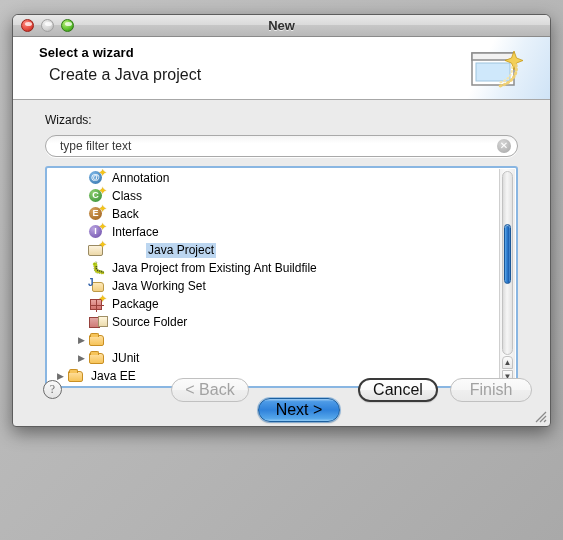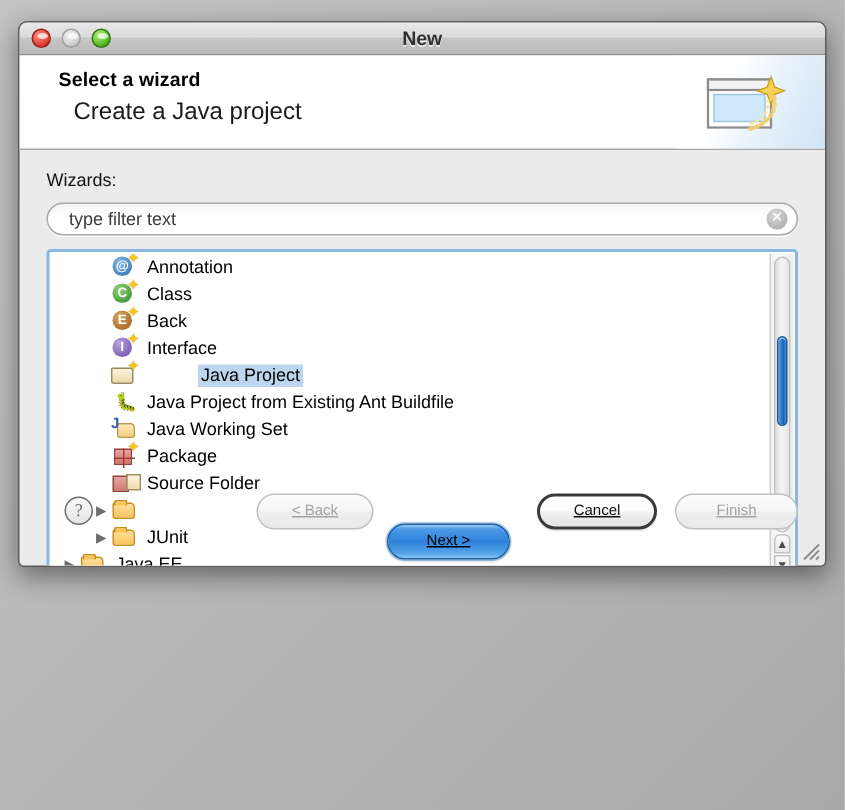--- a/index.html
+++ b/index.html
@@ -13,21 +13,21 @@
   #desktop {
     position: relative;
     width: 563px; height: 540px;
     background: linear-gradient(135deg, #c3c3c3 0%, #b4b4b4 60%, #a9a9a9 100%);
   }
 
   
   #window {
     position: absolute;
     left: 12px; top: 14px;
-    width: 539px; height: 364px;
+    width: 539px; height: 413px;
     background: #ebebeb;
     border: 1px solid #5d5d5d;
     border-radius: 6px 6px 4px 4px;
     box-shadow: 0 6px 18px rgba(0,0,0,0.45), 0 1px 0 rgba(255,255,255,0.6) inset;
     overflow: hidden;
   }
 
   
   #titlebar {
     position: relative;
@@ -66,21 +66,21 @@
     letter-spacing: 0.1px;
   }
   #banner-sub { font-size: 16px; color:#1a1a1a; margin-top: 6px; margin-left: 10px; }
   #banner-art {
     position:absolute; right:0; top:0; width:100px; height:63px;
     background: linear-gradient(115deg,#ffffff 0%, #ffffff 35%, #e8f2fb 60%, #cfe3f6 100%);
   }
   #banner-icon { position:absolute; right:24px; top:10px; }
 
   
-  #body { position: relative; padding: 0 18px; }
+  #body { position: relative; padding: 0 32px; }
   #wizards-label { font-size: 12px; color:#111; margin-top: 13px; }
 
   
   #filter-wrap {
     position: relative;
     margin-top: 8px;
     height: 22px;
   }
   #filter-input {
     width: 100%; height: 22px;
@@ -174,30 +174,29 @@
     border:1.4px solid #6b6b6b; color:#6b6b6b;
     font-size:12px; line-height:16px; text-align:center;
     font-family:"Liberation Serif", serif;
     background: linear-gradient(to bottom,#fafafa,#e4e4e4);
     cursor:pointer;
   }
   .btn {
     position:absolute; top:14px;
     height:24px;
     border-radius: 13px;
-    font-size: 10px;
+    font-size: 16px;
     font-family:"Liberation Sans", sans-serif;
     text-align:center;
     line-height: 22px;
     cursor: pointer;
     background: linear-gradient(to bottom,#ffffff 0%,#fbfbfb 48%,#f0f0f0 52%,#e3e3e3 100%);
     border: 1px solid #9e9e9e;
     box-shadow: 0 1px 1px rgba(0,0,0,0.12);
     color:#111;
-    text-decoration:underline;
   }
   .btn.dis { color:#a2a2a2; border-color:#c0c0c0;
     background: linear-gradient(to bottom,#fbfbfb 0%,#f6f6f6 48%,#efefef 52%,#e9e9e9 100%);
     box-shadow:none; }
   .btn.def {
     background: linear-gradient(to bottom,#9ccbf4 0%,#4c9ae6 12%,#2f82db 50%,#55a6ea 88%,#8ec9f5 100%);
     border: 1px solid #1c5f9e; color:#000; font-weight: normal;
     box-shadow: 0 0 0 1px rgba(80,150,215,0.5), 0 1px 2px rgba(0,0,0,0.25);
     margin-top: 20px;
   }

